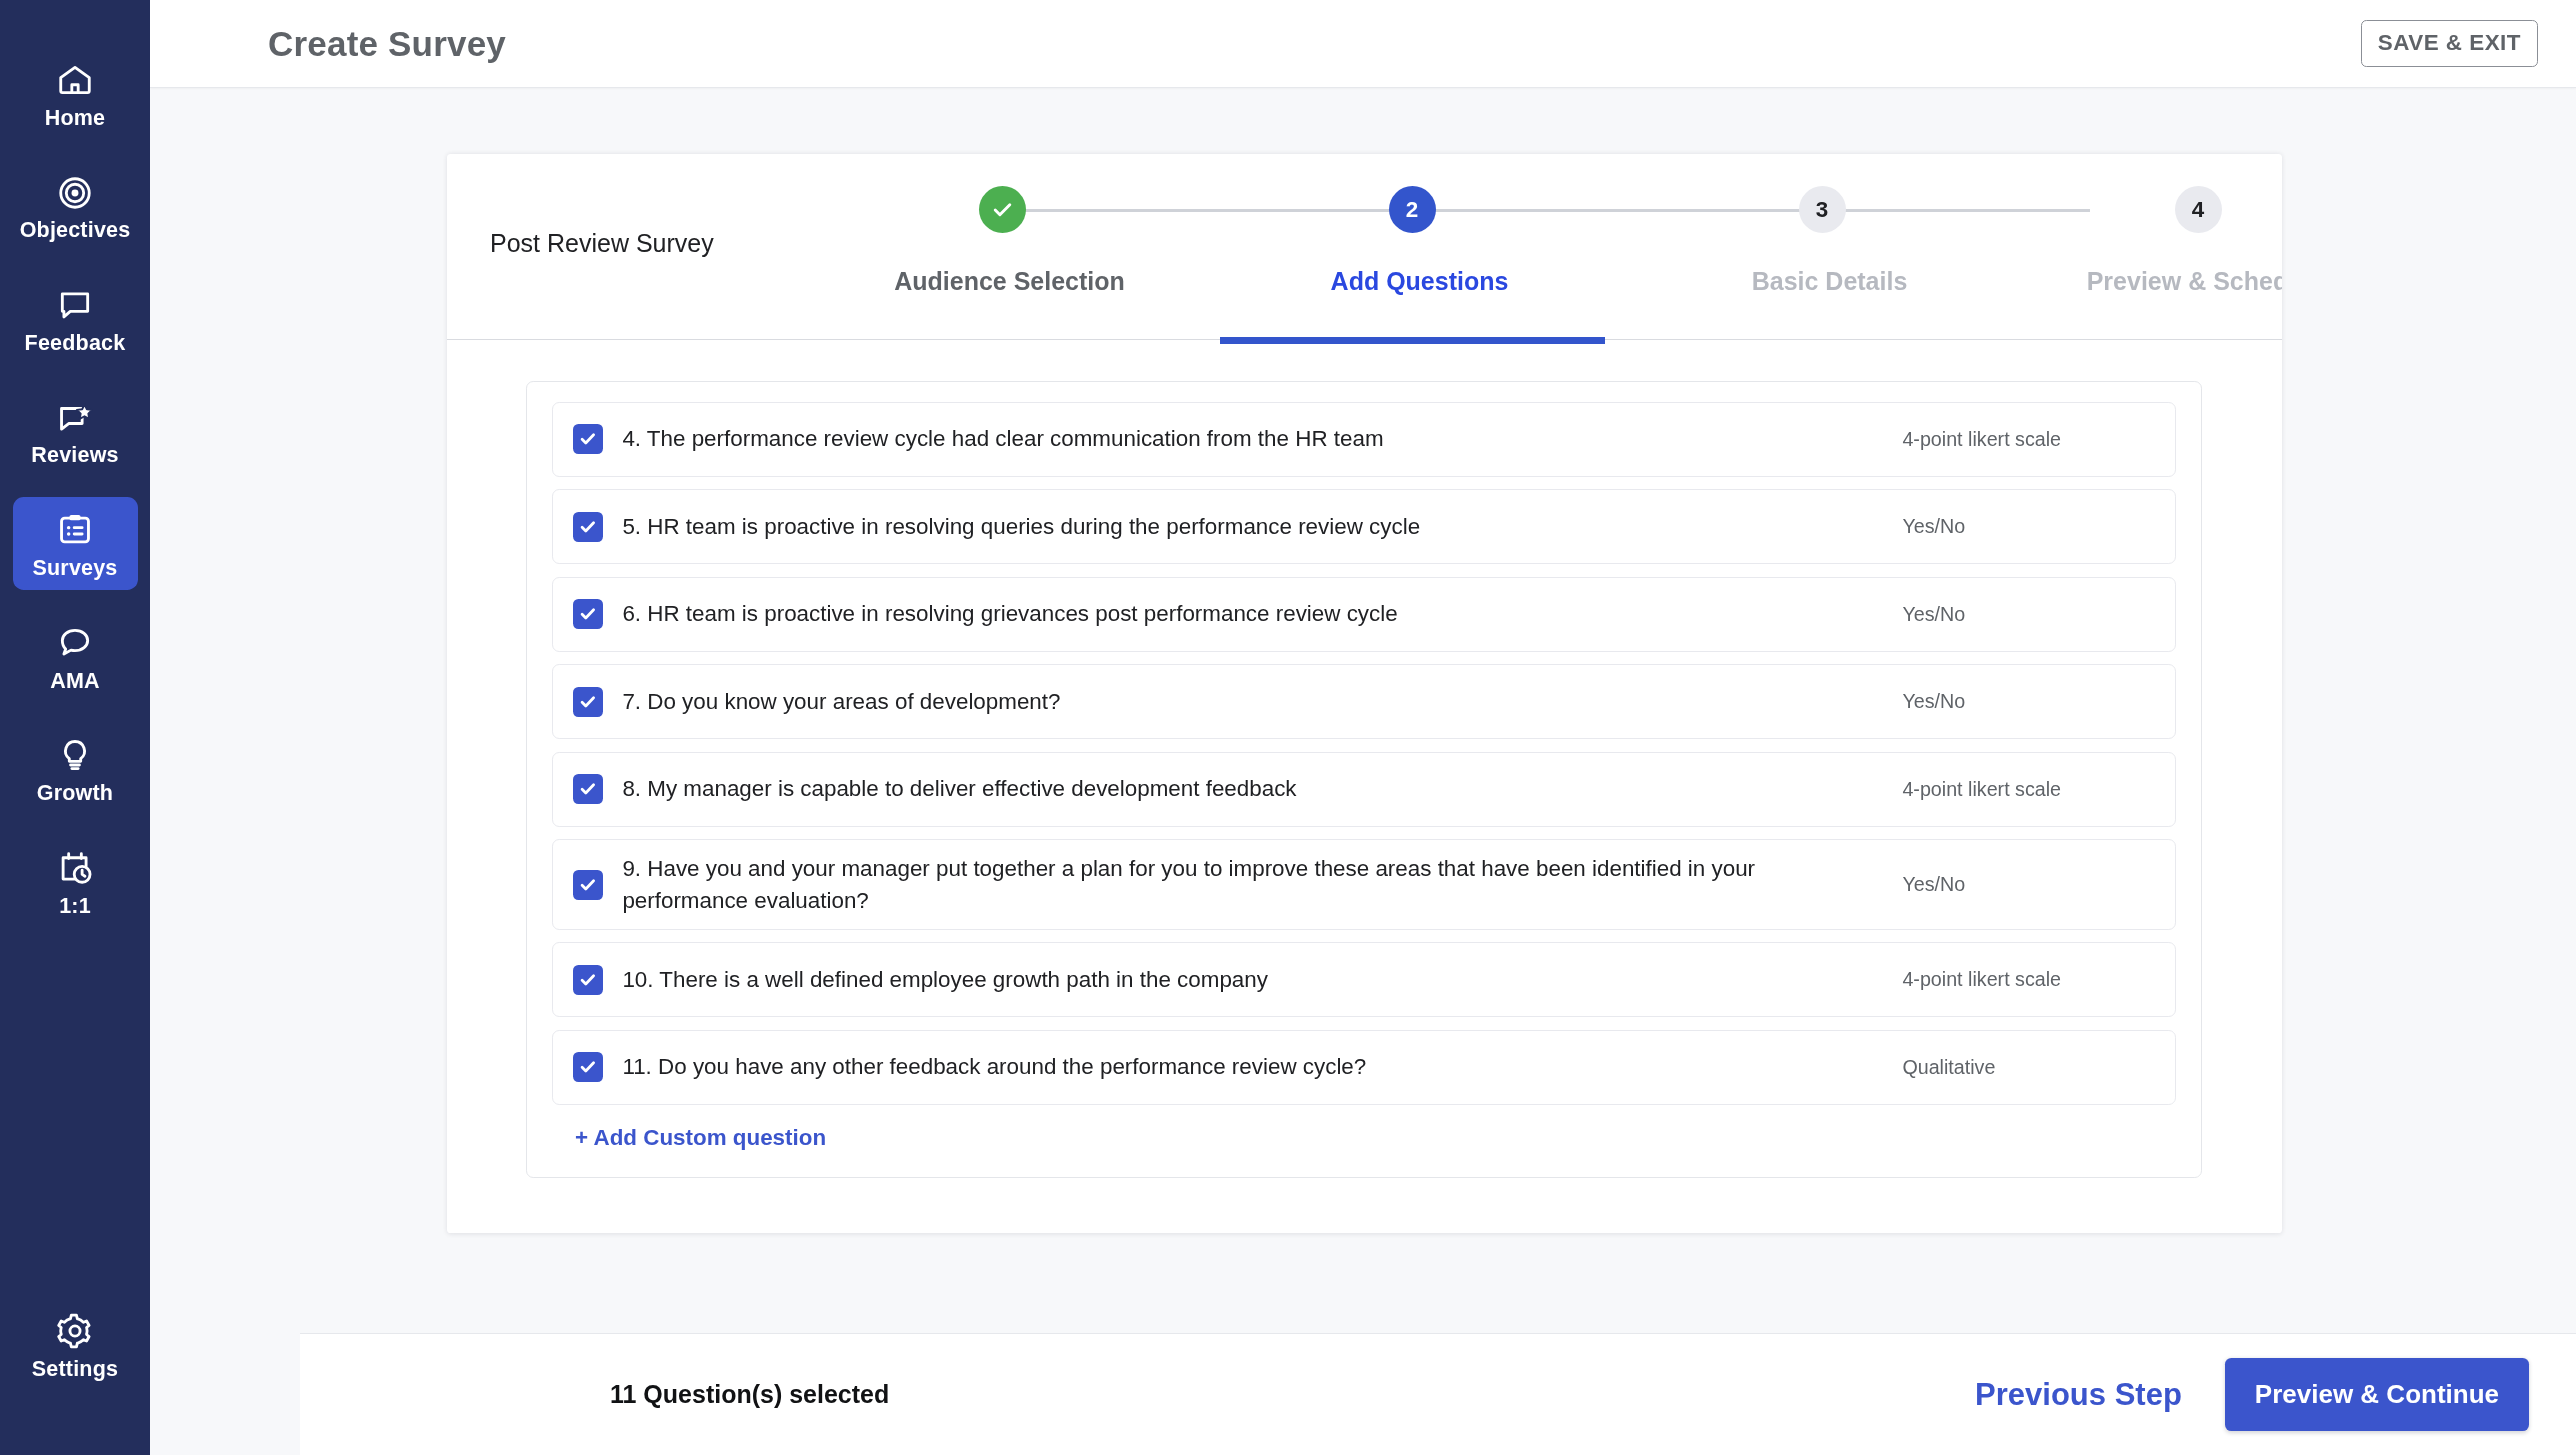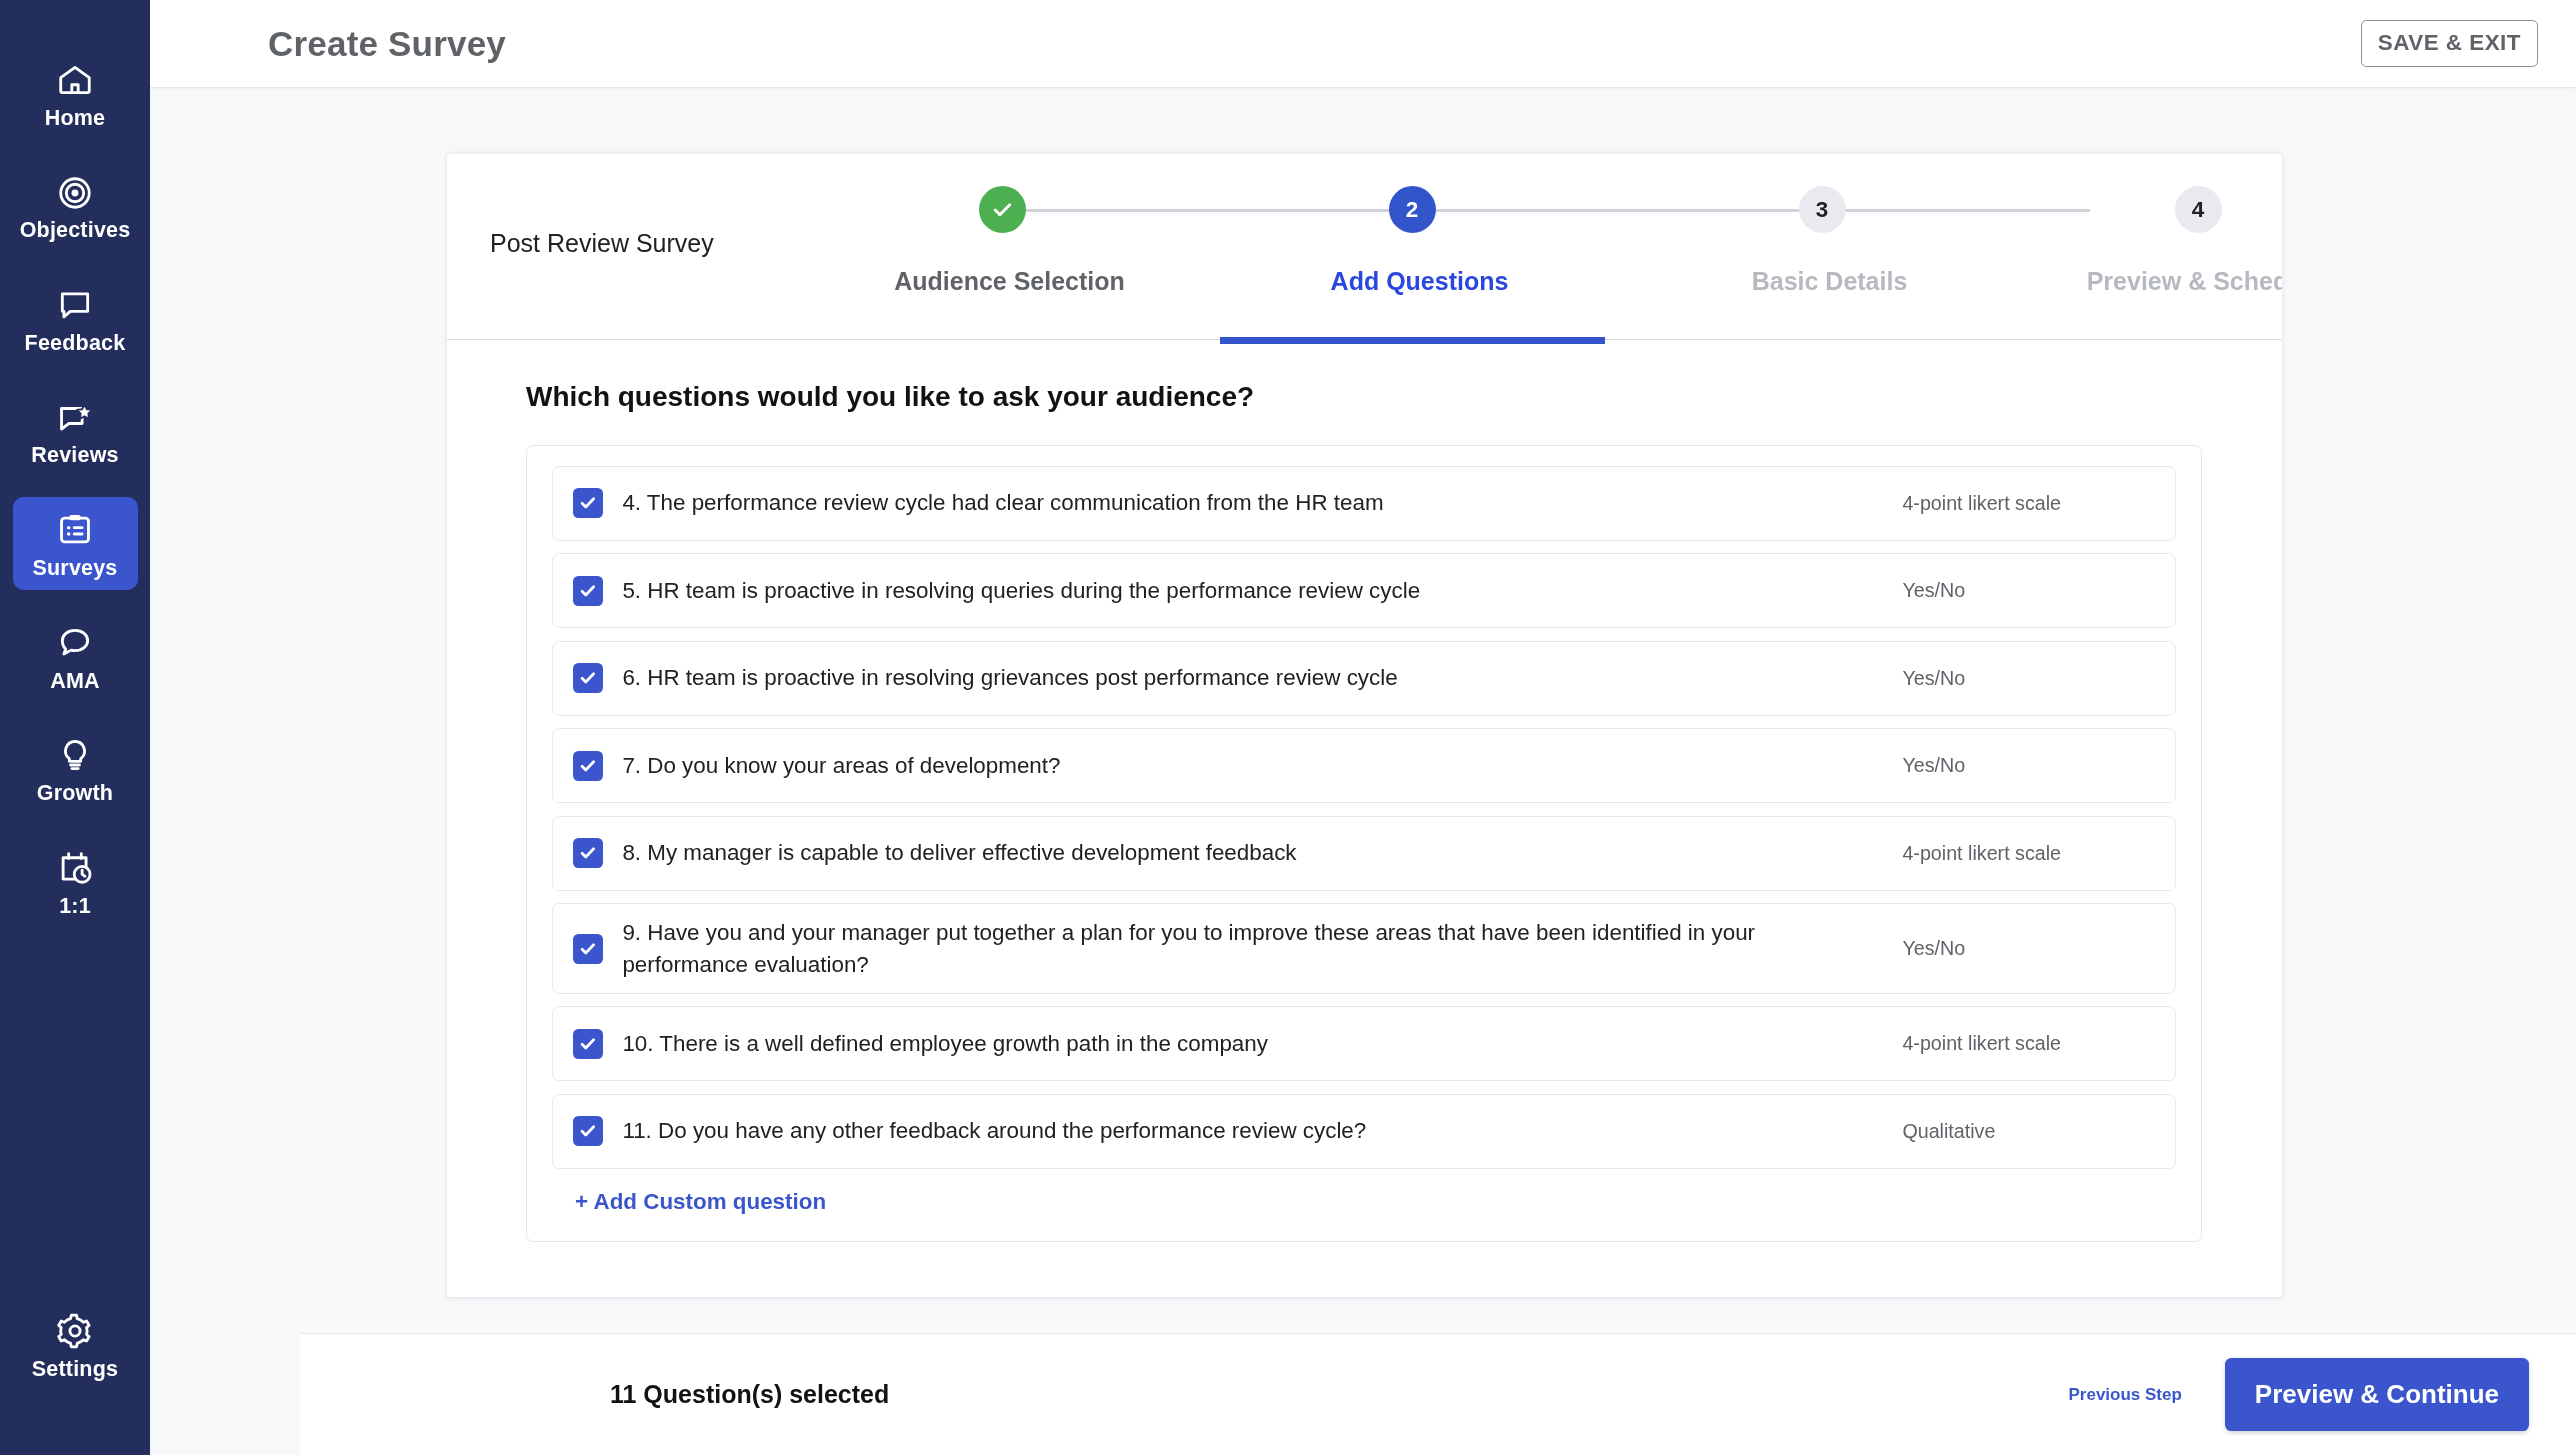--- a/index.html
+++ b/index.html
@@ -276,21 +276,21 @@
     z-index: 4;
   }
   .selected-count {
     font-size: 25px;
     font-weight: 700;
     color: #111214;
   }
   .bb-spacer { flex: 1 1 auto; }
   .prev-step {
     color: #3b55cc;
-    font-size: 17px;
+    font-size: 31px;
     font-weight: 700;
     margin-right: 43px;
     cursor: pointer;
   }
   .primary-btn {
     background: #3b55cc;
     color: #ffffff;
     font-size: 26px;
     font-weight: 700;
     border: none;
@@ -444,21 +444,20 @@
             </div>
 
             <div class="step" style="left:1388px;">
               <div class="step-circle">4</div>
               <div class="step-label upcoming">Preview &amp; Schedule</div>
             </div>
           </div>
         </div>
 
         <div class="questions-section">
-          <h2 class="section-heading">Which questions would you like to ask your audience?</h2>
 
           <div class="questions-box">
 
             <div class="q-row">
               <span class="q-check">
                 <svg width="19.7" height="19.7" viewBox="0 0 24 24" fill="none" stroke="#ffffff" stroke-width="3.4" stroke-linecap="round" stroke-linejoin="round">
                     <path d="m5 12.5 4.5 4.5L19 7"></path>
                   </svg>
               </span>
               <span class="q-text">4. The performance review cycle had clear communication from the HR team</span>

